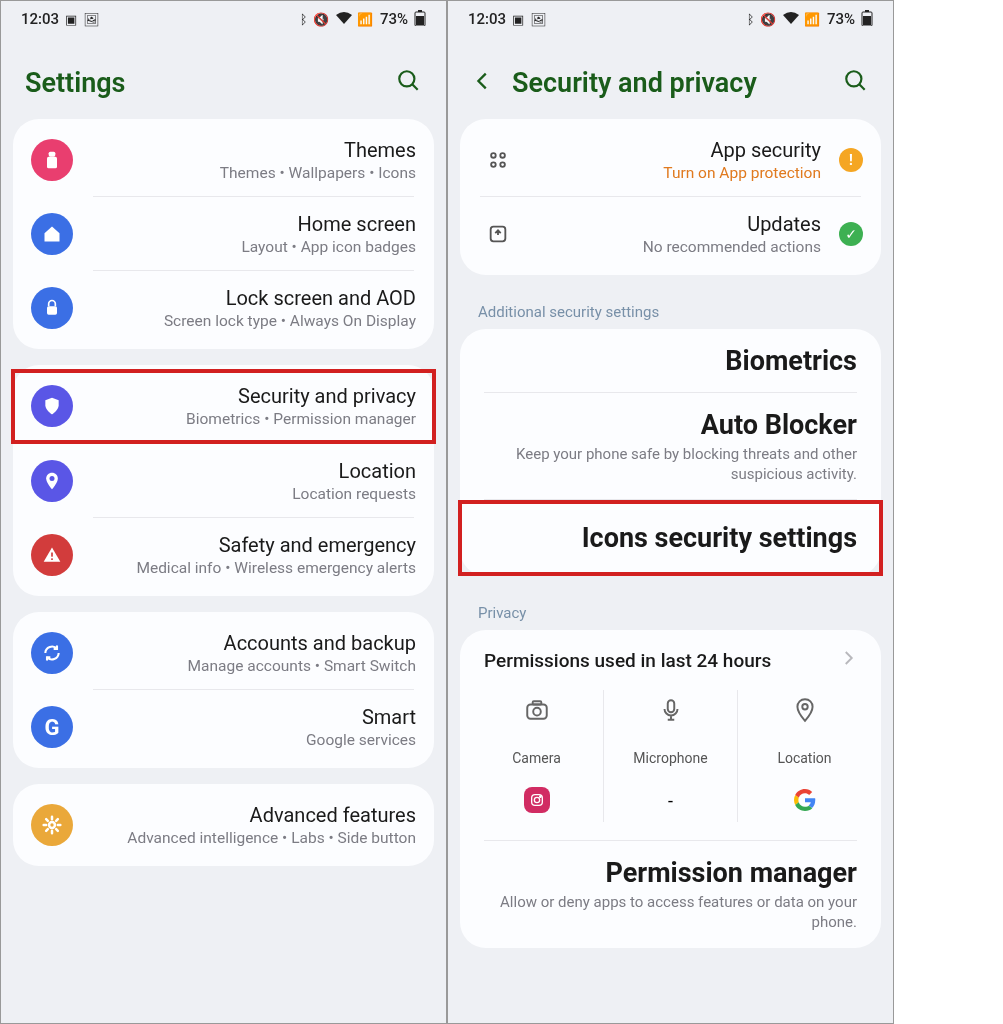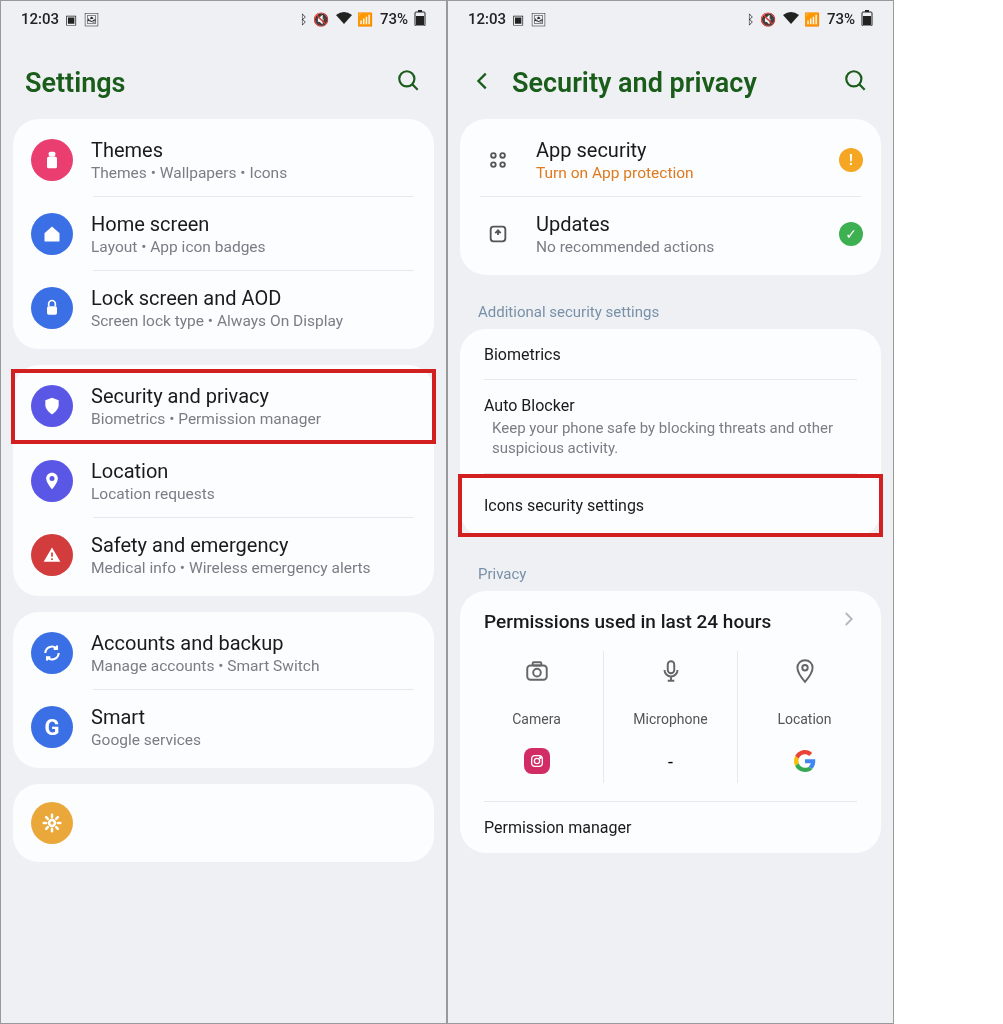--- a/index.html
+++ b/index.html
@@ -43,20 +43,21 @@
     font-size: 27px;
     font-weight: 600;
     color: #1a5c1a;
   }
   .header .search { width: 26px; color: #1a5c1a; }
   .card {
     background: #fcfdff;
     border-radius: 26px;
     margin: 0 12px 16px 12px;
     padding: 4px 0;
+    text-align: right;
   }
   .item {
     display: flex;
     align-items: center;
     padding: 14px 18px;
     gap: 18px;
     position: relative;
   }
   .item.divider::after {
     content: '';
@@ -120,21 +121,21 @@
   .plain-item {
     padding: 16px 24px;
     position: relative;
   }
   .plain-item.divider::after {
     content: '';
     position: absolute;
     left: 24px; right: 24px; bottom: 0;
     height: 1px; background: #e8e8ec;
   }
-  .plain-title { font-size: 16px; color: #1a1a1a; }
+  .plain-title { font-size: 27px; color: #1a1a1a; font-weight: bold; }
   .plain-sub { font-size: 15px; color: #7c7c84; margin-top: 4px; line-height: 1.3; margin-left: 8px; }
   .perm-head { display: flex; align-items: center; justify-content: space-between; padding: 18px 24px 8px 24px; }
   .perm-title { font-size: 19px; font-weight: 500; color: #1a1a1a; }
   .perm-grid {
     display: flex;
     padding: 10px 10px 18px 10px;
     position: relative;
   }
   .perm-col {
     flex: 1;
@@ -295,20 +296,24 @@
 
   <div class="card">
     <div class="item">
       <div class="icon-circle" style="background:#eaa83a">
         <svg width="20" height="20" viewBox="0 0 24 24" fill="#fff">
             <circle cx="12" cy="12" r="3" fill="#eaa83a"></circle>
             <path d="M12 2v3M12 19v3M2 12h3M19 12h3M5 5l2 2M17 17l2 2M5 19l2-2M17 7l2-2" stroke="#fff" stroke-width="3" stroke-linecap="round"></path>
             <circle cx="12" cy="12" r="5" fill="#fff"></circle>
             <circle cx="12" cy="12" r="2" fill="#eaa83a"></circle>
           </svg>
+      </div>
+      <div class="item-text">
+        <div class="item-title">Advanced features</div>
+        <div class="item-sub">Advanced intelligence  •  Labs  •  Side button</div>
       </div>
     </div>
   </div>
 </div>
 
 <div class="phone">
   <div class="status-bar">
     <div class="status-left">
       <span>12:03</span>
       <span class="status-icon">▣</span>
@@ -450,15 +455,16 @@
               <path fill="#4285F4" d="M46.5 24.5c0-1.6-.1-3.1-.4-4.5H24v9h12.6c-.5 2.9-2.2 5.4-4.6 7l7.4 5.7c4.3-4 6.9-9.9 6.9-17.2z"></path>
               <path fill="#FBBC05" d="M10.4 28.8c-.5-1.5-.8-3.1-.8-4.8s.3-3.3.8-4.8l-7.8-6C.9 16.6 0 20.2 0 24s.9 7.4 2.6 10.8l7.8-6z"></path>
               <path fill="#34A853" d="M24 48c6.5 0 11.9-2.1 15.9-5.8l-7.4-5.7c-2.1 1.4-4.8 2.3-8.5 2.3-6.4 0-11.7-3.7-13.6-9.8l-7.8 6C6.5 42.6 14.6 48 24 48z"></path>
             </svg>
         </div>
       </div>
     </div>
     <div style="border-top:1px solid #e8e8ec;margin:0 24px"></div>
     <div class="plain-item">
       <div class="plain-title">Permission manager</div>
+      <div class="plain-sub">Allow or deny apps to access features or data on your phone.</div>
     </div>
   </div>
 </div>
 
 </body></html>

